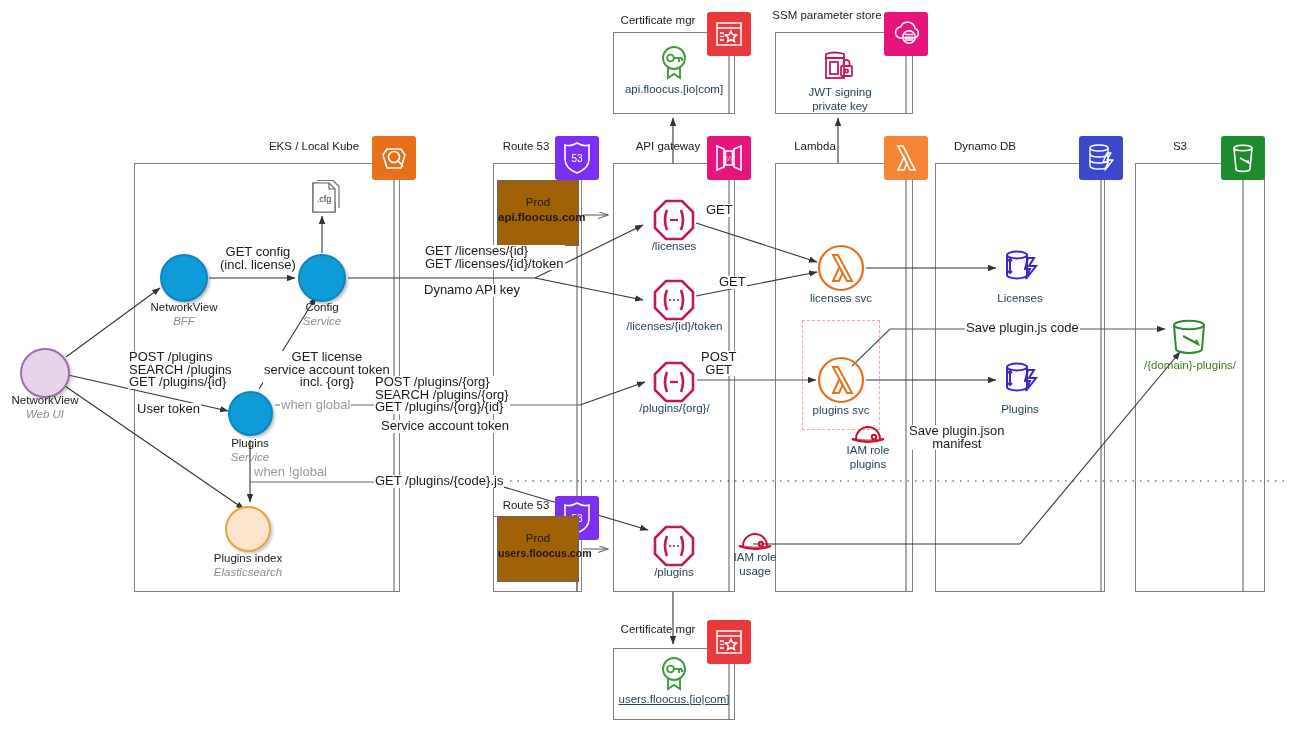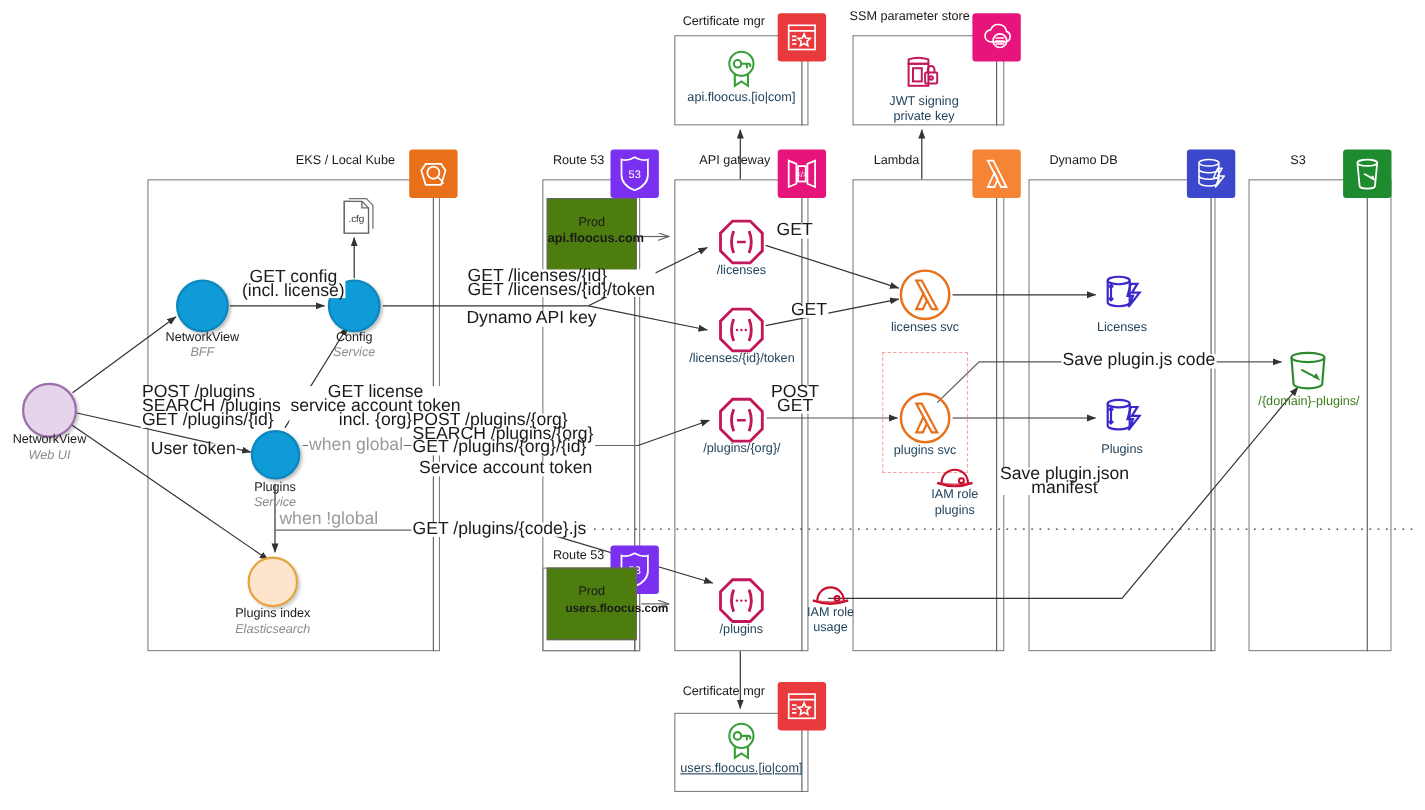--- a/index.html
+++ b/index.html
@@ -11,23 +11,23 @@
   .grp-label{position:absolute;font-size:11.5px;color:#1a1a1a;white-space:nowrap;text-align:center;}
   .awsicon{position:absolute;width:44px;height:44px;border-radius:3px;display:flex;align-items:center;justify-content:center;}
   .node-label{position:absolute;text-align:center;white-space:nowrap;font-size:11.5px;color:#1a1a1a;line-height:13.5px;}
   .node-label .sub{color:#8c8c8c;font-style:italic;display:block;}
   .node-label.blue-txt{color:#23445d;}
   .node-label.green-txt{color:#3a7d1e;}
   .circ{position:absolute;border-radius:50%;box-sizing:border-box;}
   .circ.bff{background:#0e9bd8;border:2px solid #0b87bd;box-shadow:2px 2px 3px rgba(0,0,0,.25);}
   .circ.webui{background:#e6d5ea;border:2.2px solid #9b6fab;box-shadow:2px 2px 3px rgba(0,0,0,.2);}
   .circ.es{background:#fce5cc;border:2.6px solid #e8a33d;box-shadow:2px 2px 3px rgba(0,0,0,.2);}
-  .edge-label{position:absolute;font-size:16px;color:#1a1a1a;white-space:nowrap;line-height:12.6px;background:#fff;padding:0 1px;}
+  .edge-label{position:absolute;font-size:13px;color:#1a1a1a;white-space:nowrap;line-height:12.6px;background:#fff;padding:0 1px;}
   .edge-label.grey{color:#9a9a9a;}
-  .box{position:absolute;border:1.4px solid #666;box-sizing:border-box;background:#4d7c0f;}
+  .box{position:absolute;border:1.4px solid #666;box-sizing:border-box;background:#a16207;}
   .box-txt{position:absolute;width:100%;text-align:center;font-size:11.5px;color:#1a1a1a;line-height:15px;}
   .box-txt b{font-weight:bold;}
   .dashbox{position:absolute;border:1.4px dashed #f3a6a6;box-sizing:border-box;}
   .cfg{position:absolute;}
   .iconwrap{position:absolute;}
 </style>
 </head>
 <body>
 
 <div id="canvas">
@@ -285,21 +285,21 @@
   <div class="box" style="left:497px;top:180px;width:82px;height:66px;">
     <div class="box-txt" style="top:14px;">
       <span>Prod</span><br>
       <b>api.floocus.com</b>
     </div>
   </div>
 
   <div class="box" style="left:497px;top:516px;width:82px;height:66px;">
     <div class="box-txt" style="top:14px;">
       <span>Prod</span><br>
-      <b style="font-size:10.6px;padding-left:16px;">users.floocus.com</b>
+      <b style="font-size:10.6px;">users.floocus.com</b>
     </div>
   </div>
 
   <div class="iconwrap" style="left:652px;top:198px;">
     <svg width="44" height="44" viewBox="0 0 44 44">
         <g fill="none" stroke="#c2185b" stroke-width="2.6">
           <path d="M14 3 L30 3 L41 14 L41 30 L30 41 L14 41 L3 30 L3 14 Z"></path>
           <path d="M15 12 q-4 10 0 20 M29 12 q4 10 0 20"></path>
           <line x1="18" y1="22" x2="26" y2="22" stroke-width="2.2"></line>
         </g>

